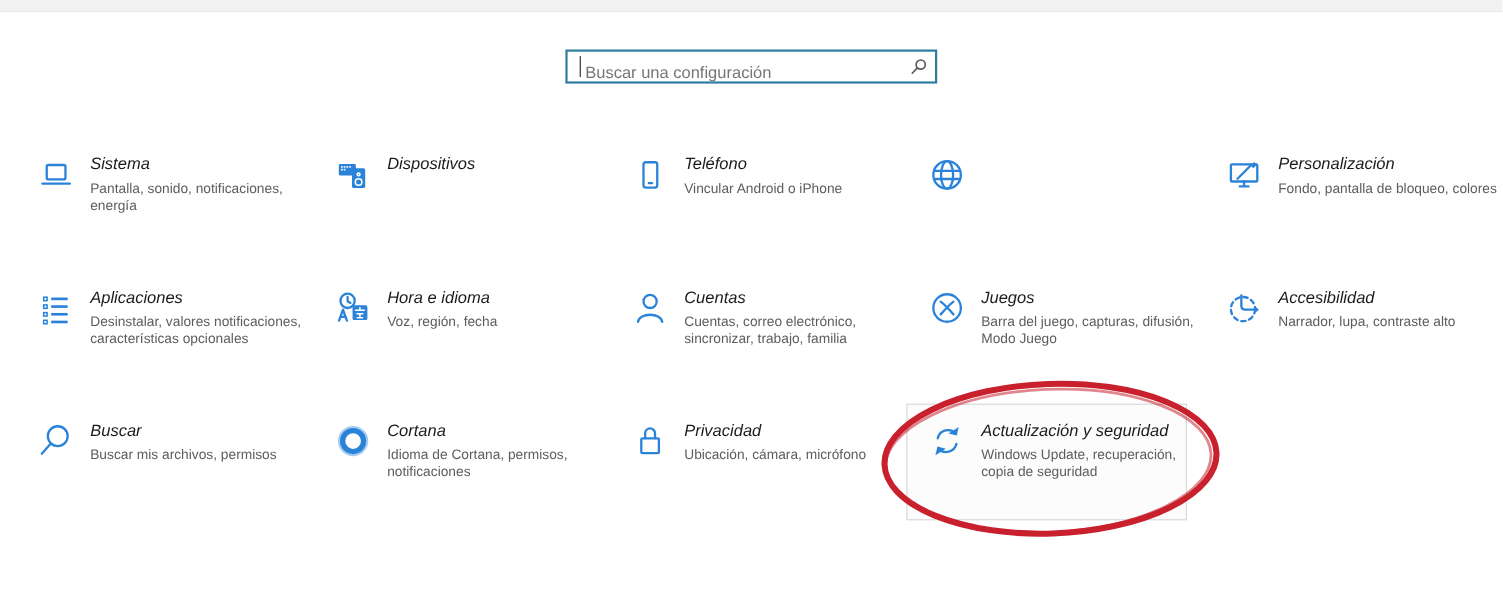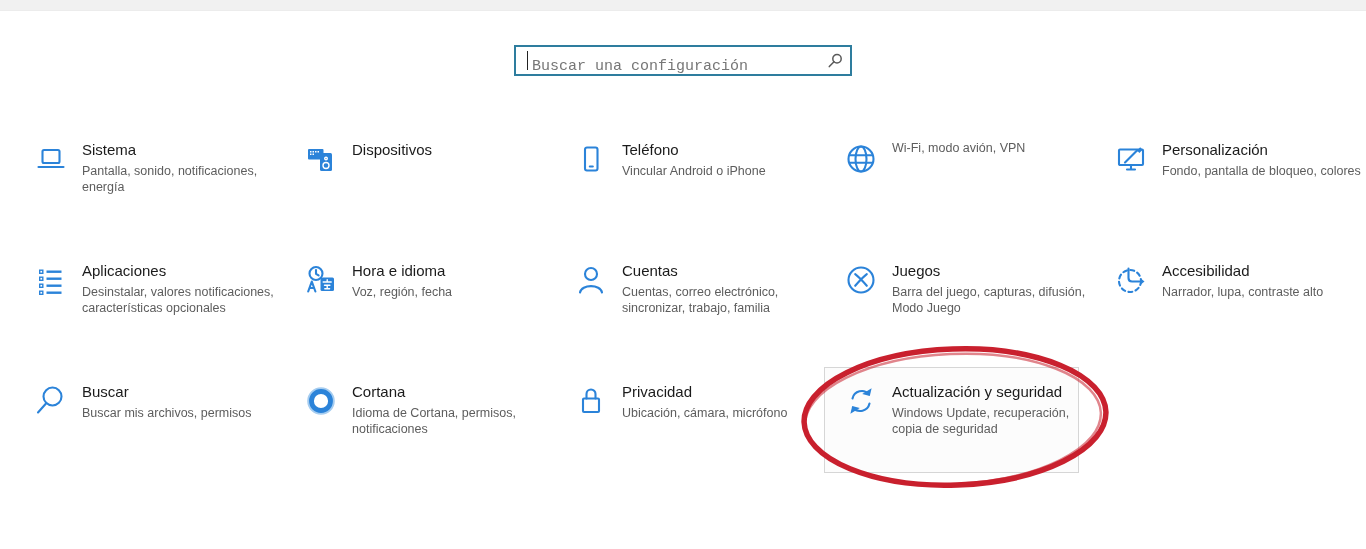--- a/index.html
+++ b/index.html
@@ -7,34 +7,34 @@
               font-family:"Liberation Sans","DejaVu Sans",sans-serif; }
   #canvas { position:relative; width:1366px; height:549px; background:#fff; }
 
   
   .top-strip { position:absolute; left:0; top:0; width:1366px; height:11px;
                background:var(--top-strip,#f1f1f1); border-bottom:1px solid #ececec; }
 
   
   .search-wrap { position:absolute; left:514px; top:45px; width:338px; height:31px; }
   .search-input { width:100%; height:100%; border:2px solid var(--search-border,#2e7d9e);
-                  background:#fff; font-family:Liberation Mono, monospace; font-size:15px; color:#333;
+                  background:#fff; font-family:Liberation Sans, sans-serif; font-size:15px; color:#333;
                   padding:12px 34px 0 16px; outline:none; }
   .search-input::placeholder { color:var(--placeholder-text,#767676); opacity:1; }
   .caret { position:absolute; left:13px; top:6px; width:1px; height:19px; background:#222; }
   .search-glass { position:absolute; right:9px; top:8px; width:15px; height:15px; }
 
   
   .grid { position:absolute; left:35px; top:140px; width:1331px;
           display:grid; grid-template-columns:repeat(5,270px); grid-auto-rows:121px; }
   .tile { position:relative; display:flex; align-items:flex-start; cursor:default; }
   .tile-icon { width:32px; height:34px; flex:0 0 32px; margin-top:3px; color:var(--accent,#2b83d9); position:relative; z-index:1; }
   .tile-icon svg { width:32px; height:32px; display:block; }
   .tile-text { margin-left:15px; width:205px; position:relative; z-index:1; }
-  .tile-title { font-size:15px; line-height:20px; color:var(--title-text,#1b1b1b); margin-bottom:3px; }
+  .tile-title { font-size:15px; line-height:20px; color:var(--title-text,#1b1b1b); margin-bottom:3px;font-style:italic; }
   .tile-sub { font-size:12.5px; line-height:16px; color:var(--subtitle-text,#5d5d5d); }
 
   .tile.highlighted::before { content:""; position:absolute; left:-21px; top:-15px;
         width:253px; height:104px; background:#fcfcfc; border:1px solid #d6d6d6; z-index:0; }
 
   
   .annotation-layer { position:absolute; left:0; top:0; width:1366px; height:549px;
                       pointer-events:none; }
 
   .st { fill:none; stroke:currentColor; stroke-width:2.1; stroke-linecap:round; stroke-linejoin:round; }
@@ -109,21 +109,20 @@
 
     <div class="tile">
       <div class="tile-icon">
         <svg viewBox="0 0 32 32">
             <circle class="st" cx="16" cy="16" r="12.5"></circle>
             <ellipse class="st" cx="16" cy="16" rx="5.5" ry="12.5"></ellipse>
             <path class="st" d="M5 12.3 h22 M5 19.7 h22"></path>
           </svg>
       </div>
       <div class="tile-text">
-        <div class="tile-sub">Wi-Fi, modo avión, VPN</div>
       </div>
     </div>
 
     <div class="tile">
       <div class="tile-icon">
         <svg viewBox="0 0 32 32">
           <rect class="st" x="4" y="6.5" width="24" height="15.5" rx="1"></rect>
           <path class="st" d="M12 26.5 h8 M16 22 v4.5"></path>
           <path class="st" d="M10 19.5 L22 7.5"></path>
           <path class="fl" d="M22 7.5 l3.2-3.2 2.4 2.4-3.2 3.2 z"></path>

